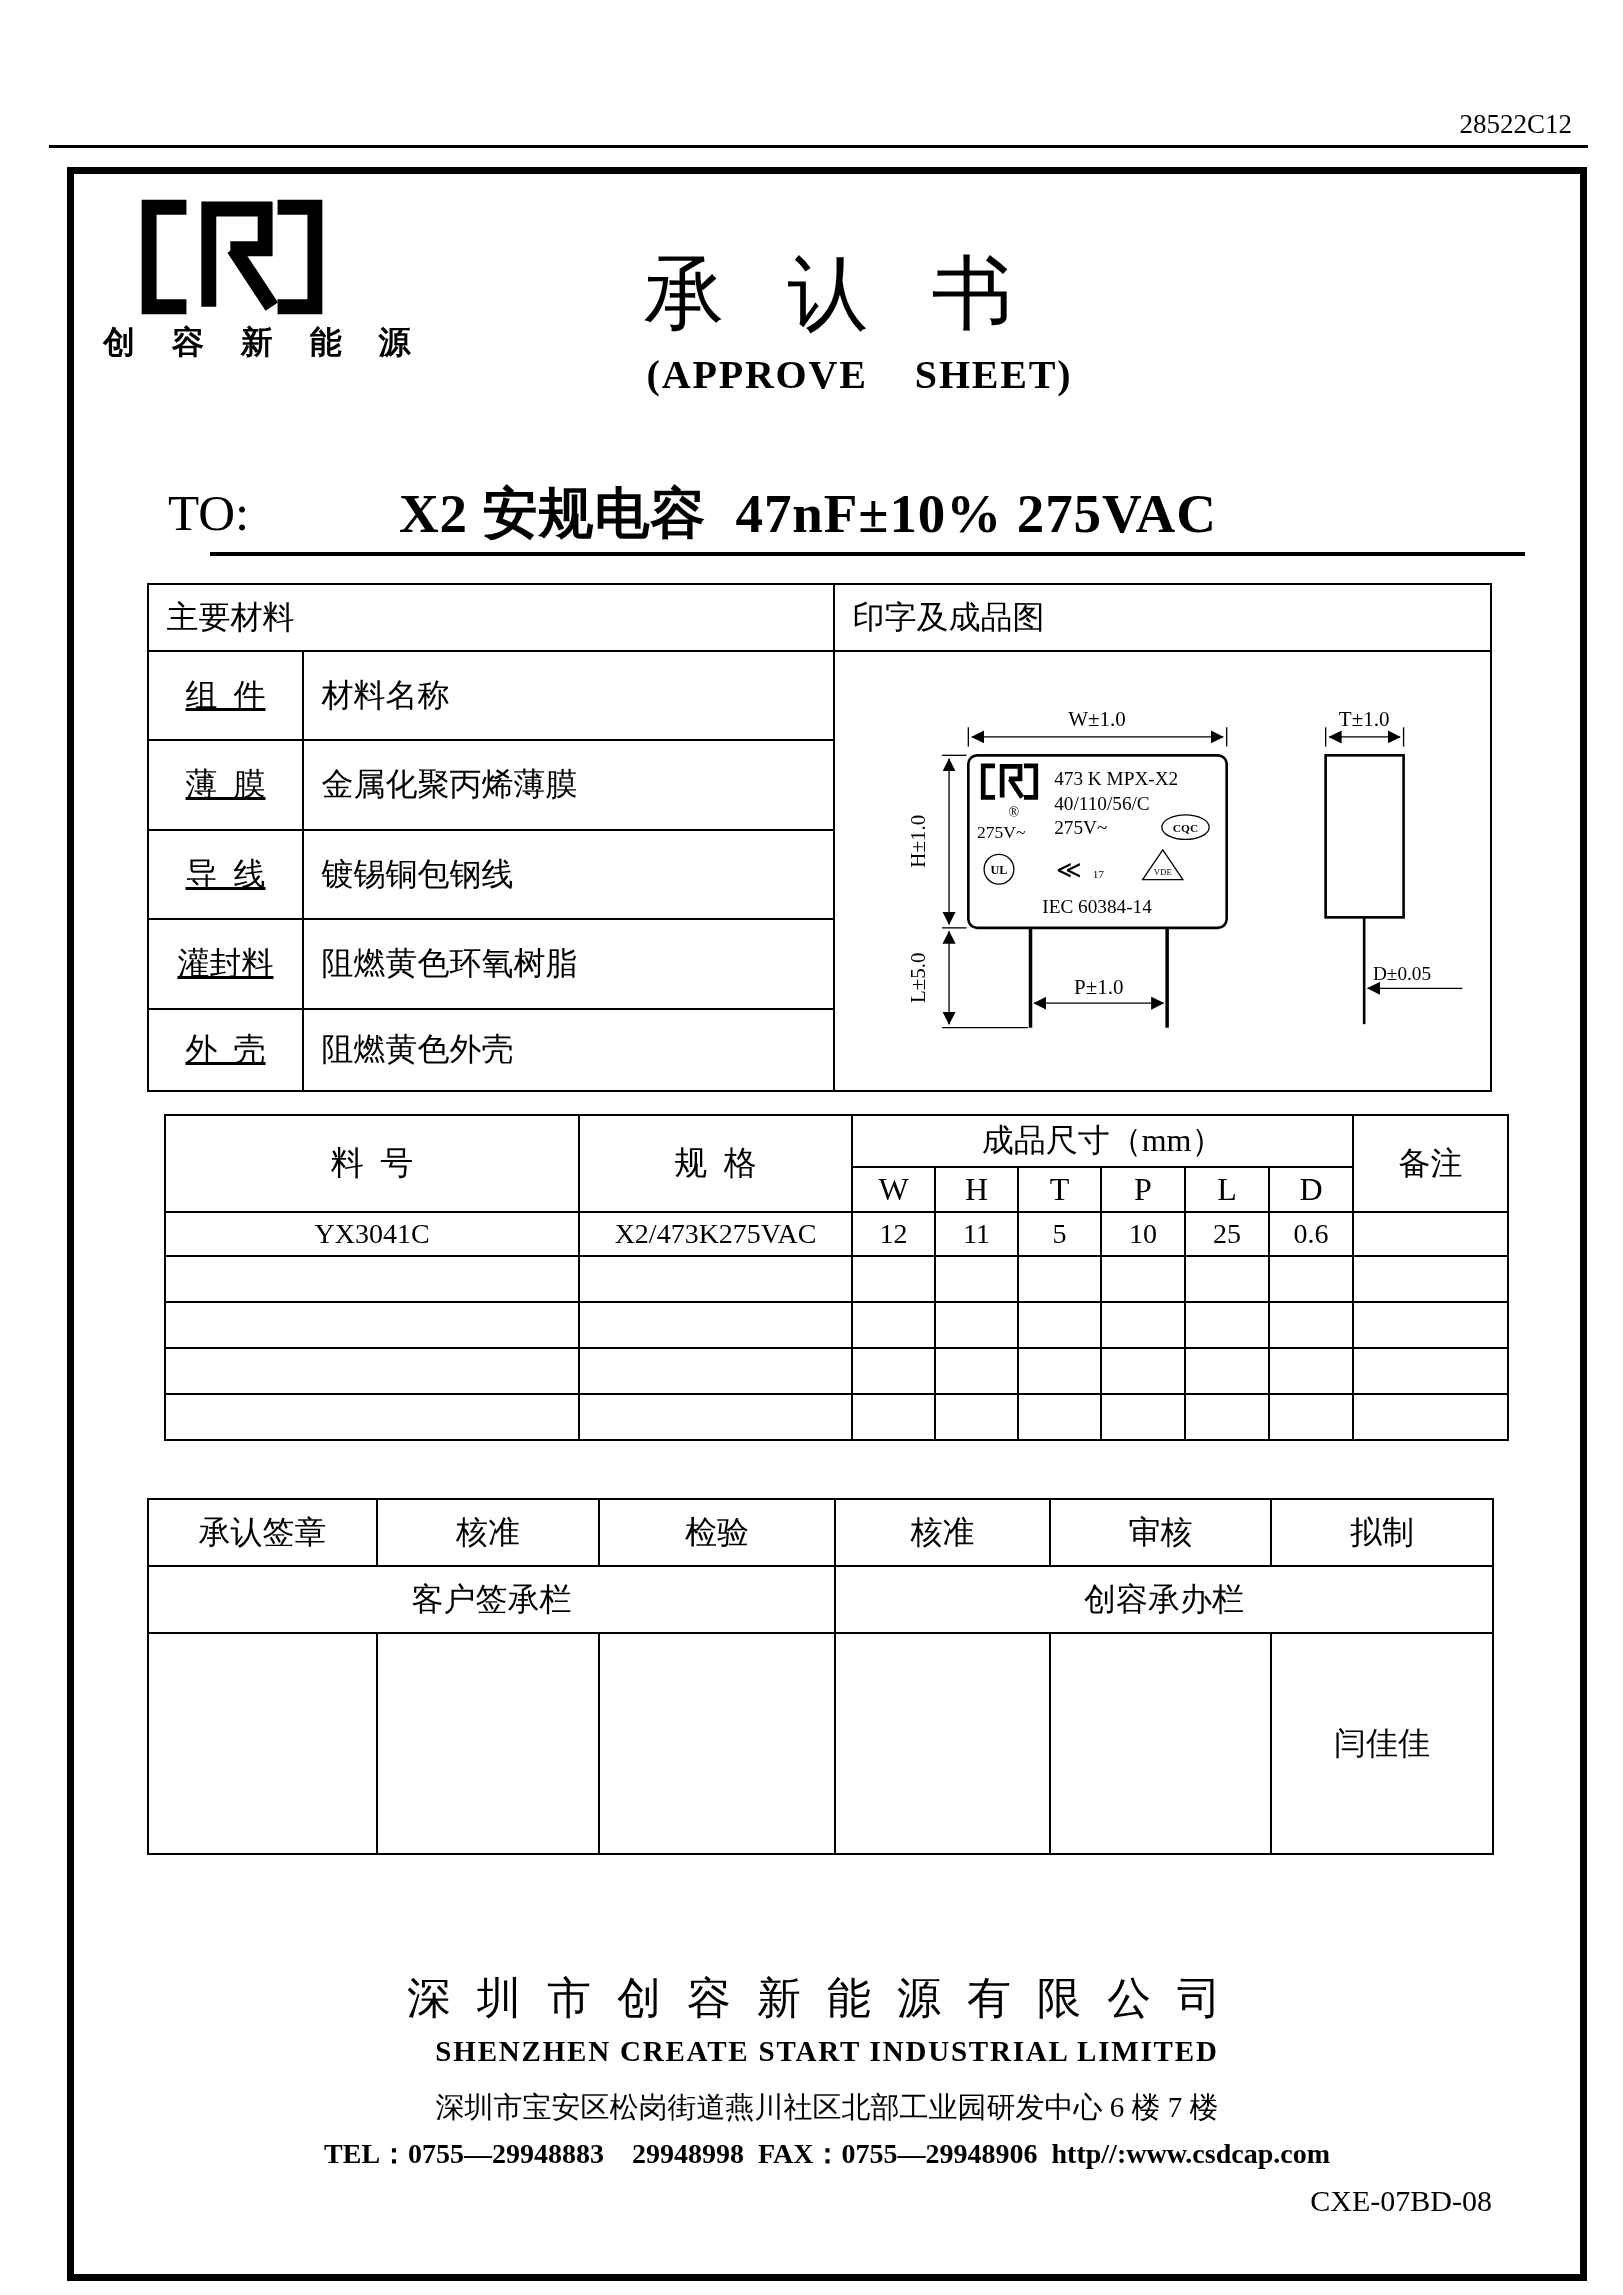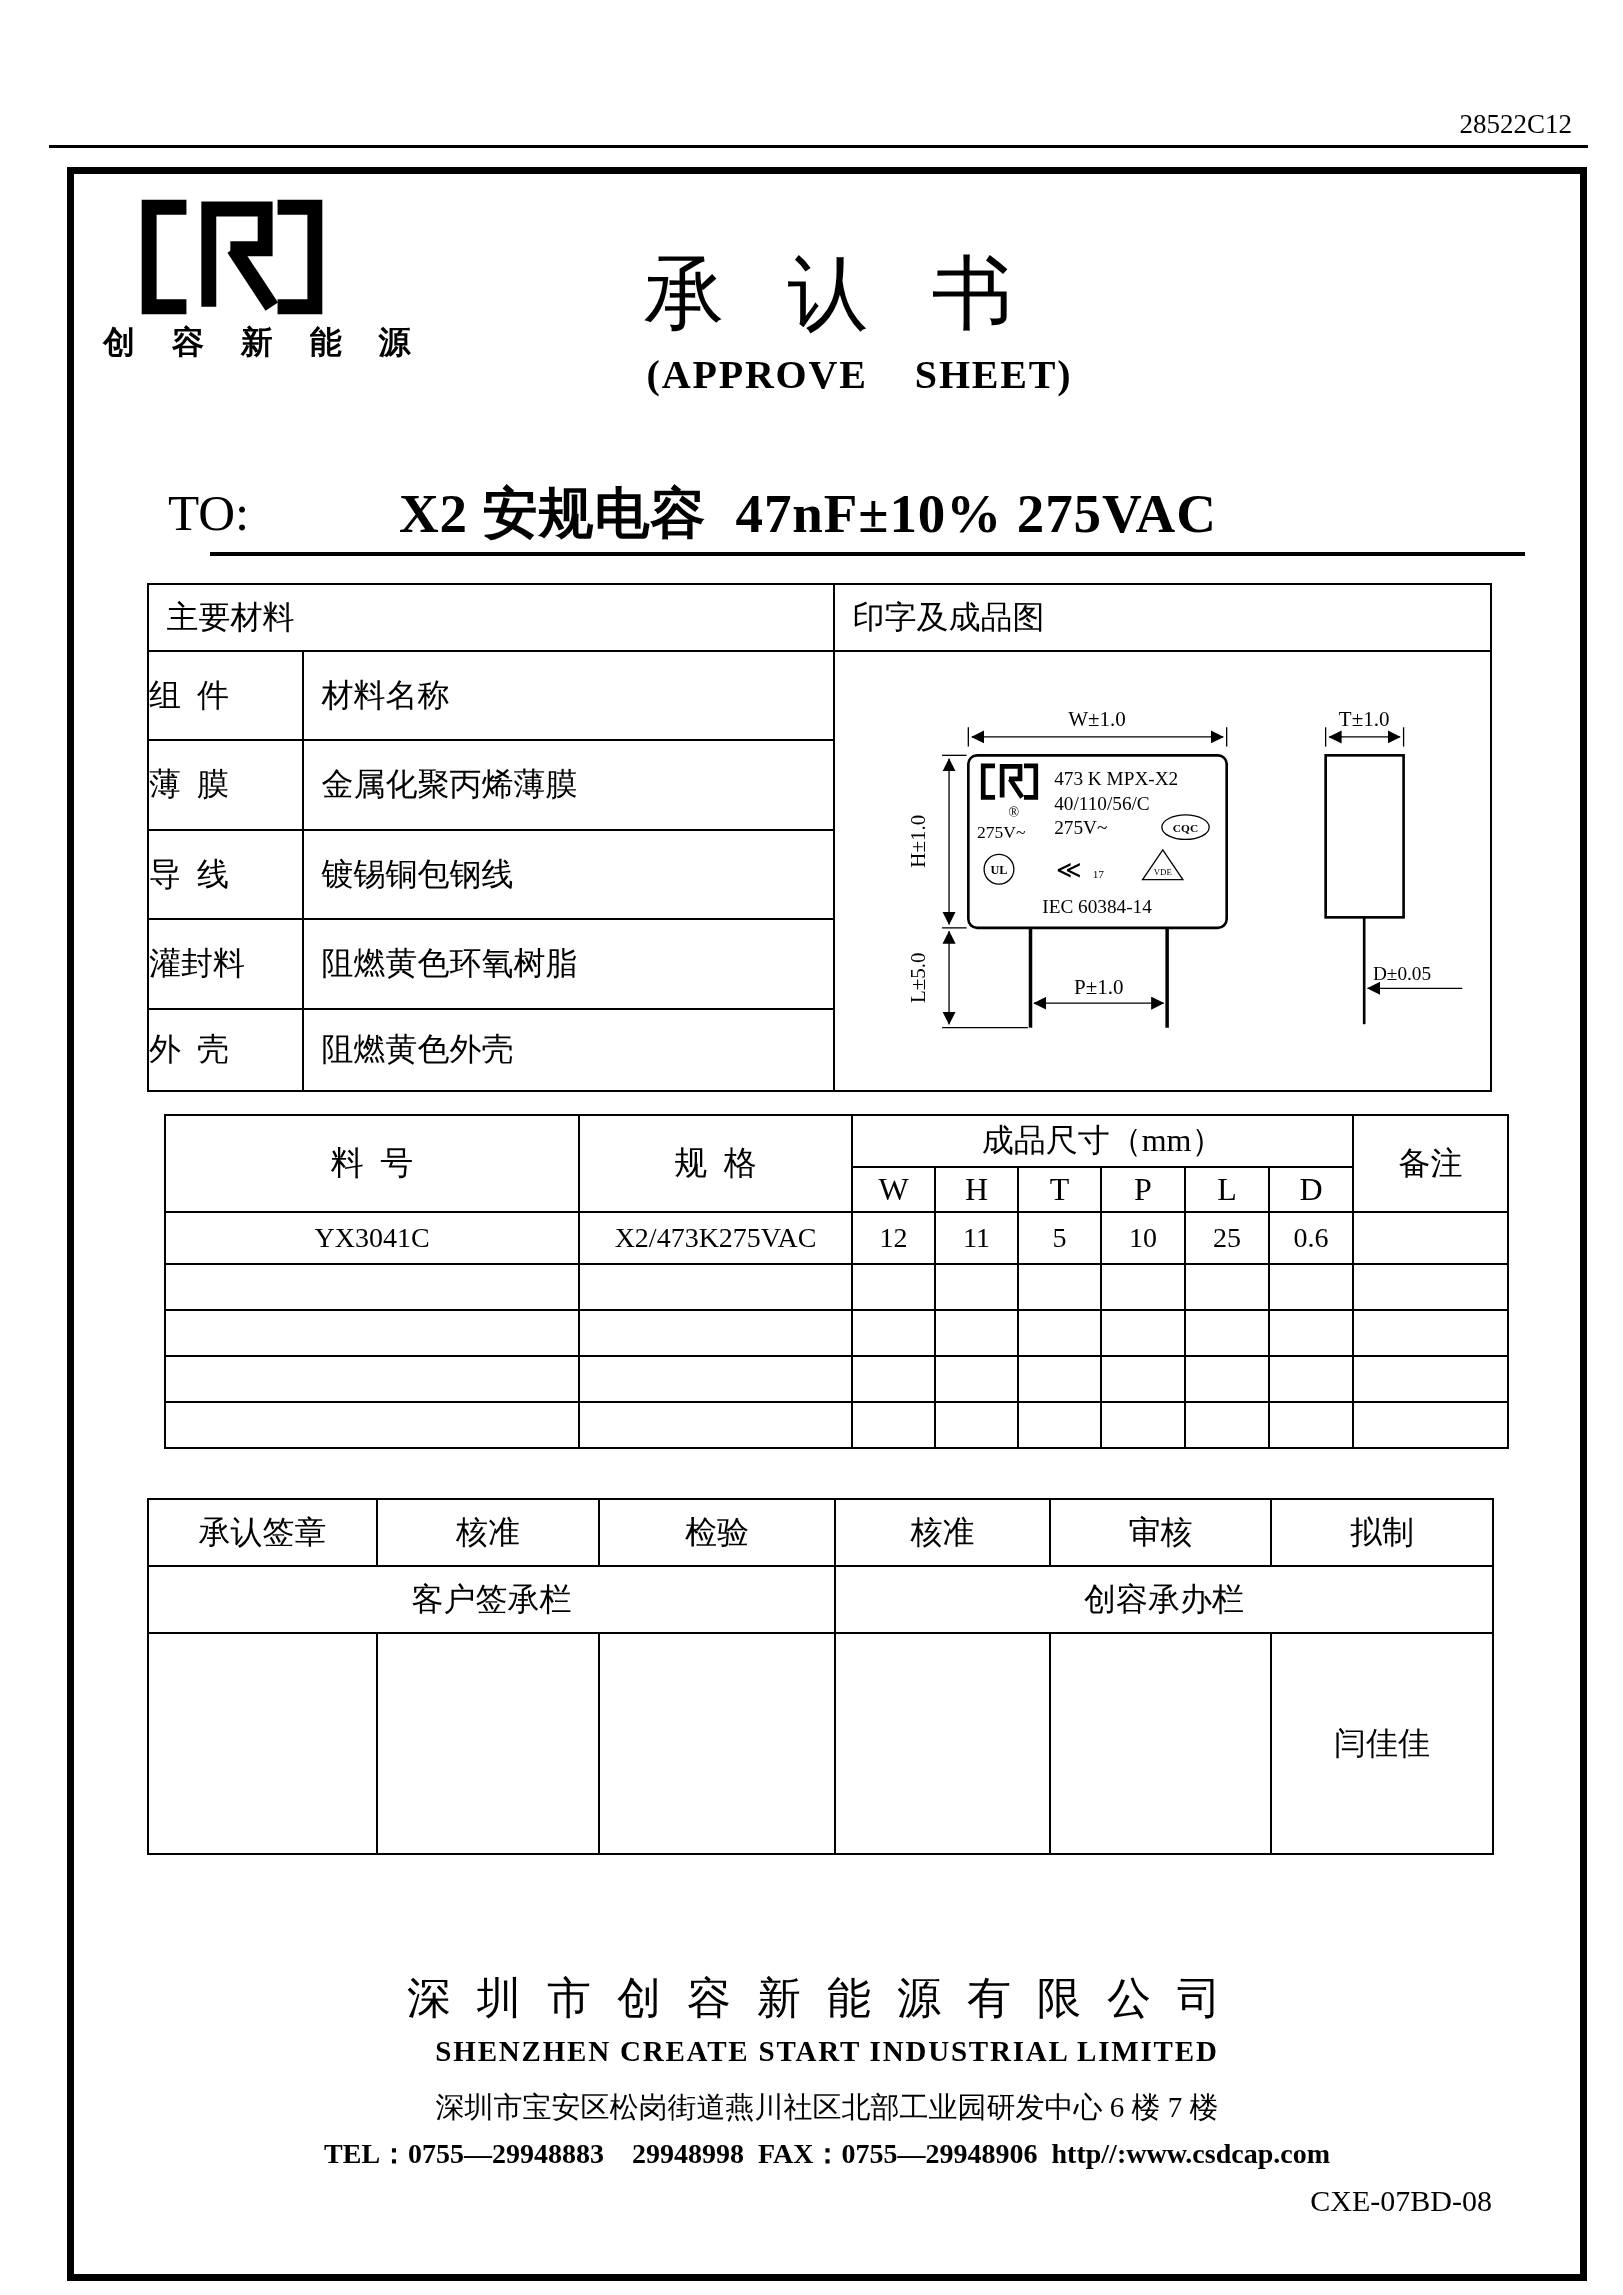--- a/index.html
+++ b/index.html
@@ -22,21 +22,21 @@
             font-size:40px;font-weight:bold;letter-spacing:1.8px;white-space:pre;}
 
   .to-label{position:absolute;left:168px;top:484px;font-size:51px;}
   .to-value{position:absolute;left:399px;top:477px;font-size:55px;font-weight:bold;
             letter-spacing:0.9px;white-space:pre;}
   .to-underline{position:absolute;left:210px;top:552px;width:1315px;height:3.5px;background:#000;}
 
   table.doc-table{position:absolute;border-collapse:collapse;table-layout:fixed;background:#fff;}
   table.doc-table td{border:2.6px solid #000;font-size:32px;overflow:hidden;vertical-align:middle;}
   .pre{white-space:pre;}
-  .tc{text-align:left;}
+  .tc{text-align:center;text-decoration:underline;}
   .pl{padding-left:17.5px;}
 
   .mat-table{left:147px;top:583px;width:1344px;}
   .mat-table td{font-size:32px;}
   .mat-head{font-size:33px;}
   .diagram-cell{padding:0;vertical-align:top;}
 
   .spec-table{left:164px;top:1114px;width:1344px;}
   .spec-table td{font-size:30px;text-align:center;}
   .spec-table td.data{font-size:28px;}
@@ -206,21 +206,21 @@
       <td rowspan="2">备注</td>
     </tr>
     <tr style="height:45px">
       <td>W</td>
       <td>H</td>
       <td>T</td>
       <td>P</td>
       <td>L</td>
       <td>D</td>
     </tr>
-    <tr style="height:52px">
+    <tr style="height:44px">
       <td class="data">YX3041C</td>
       <td class="data">X2/473K275VAC</td>
       <td class="data">12</td>
       <td class="data">11</td>
       <td class="data">5</td>
       <td class="data">10</td>
       <td class="data">25</td>
       <td class="data">0.6</td>
       <td class="data"></td>
     </tr>

